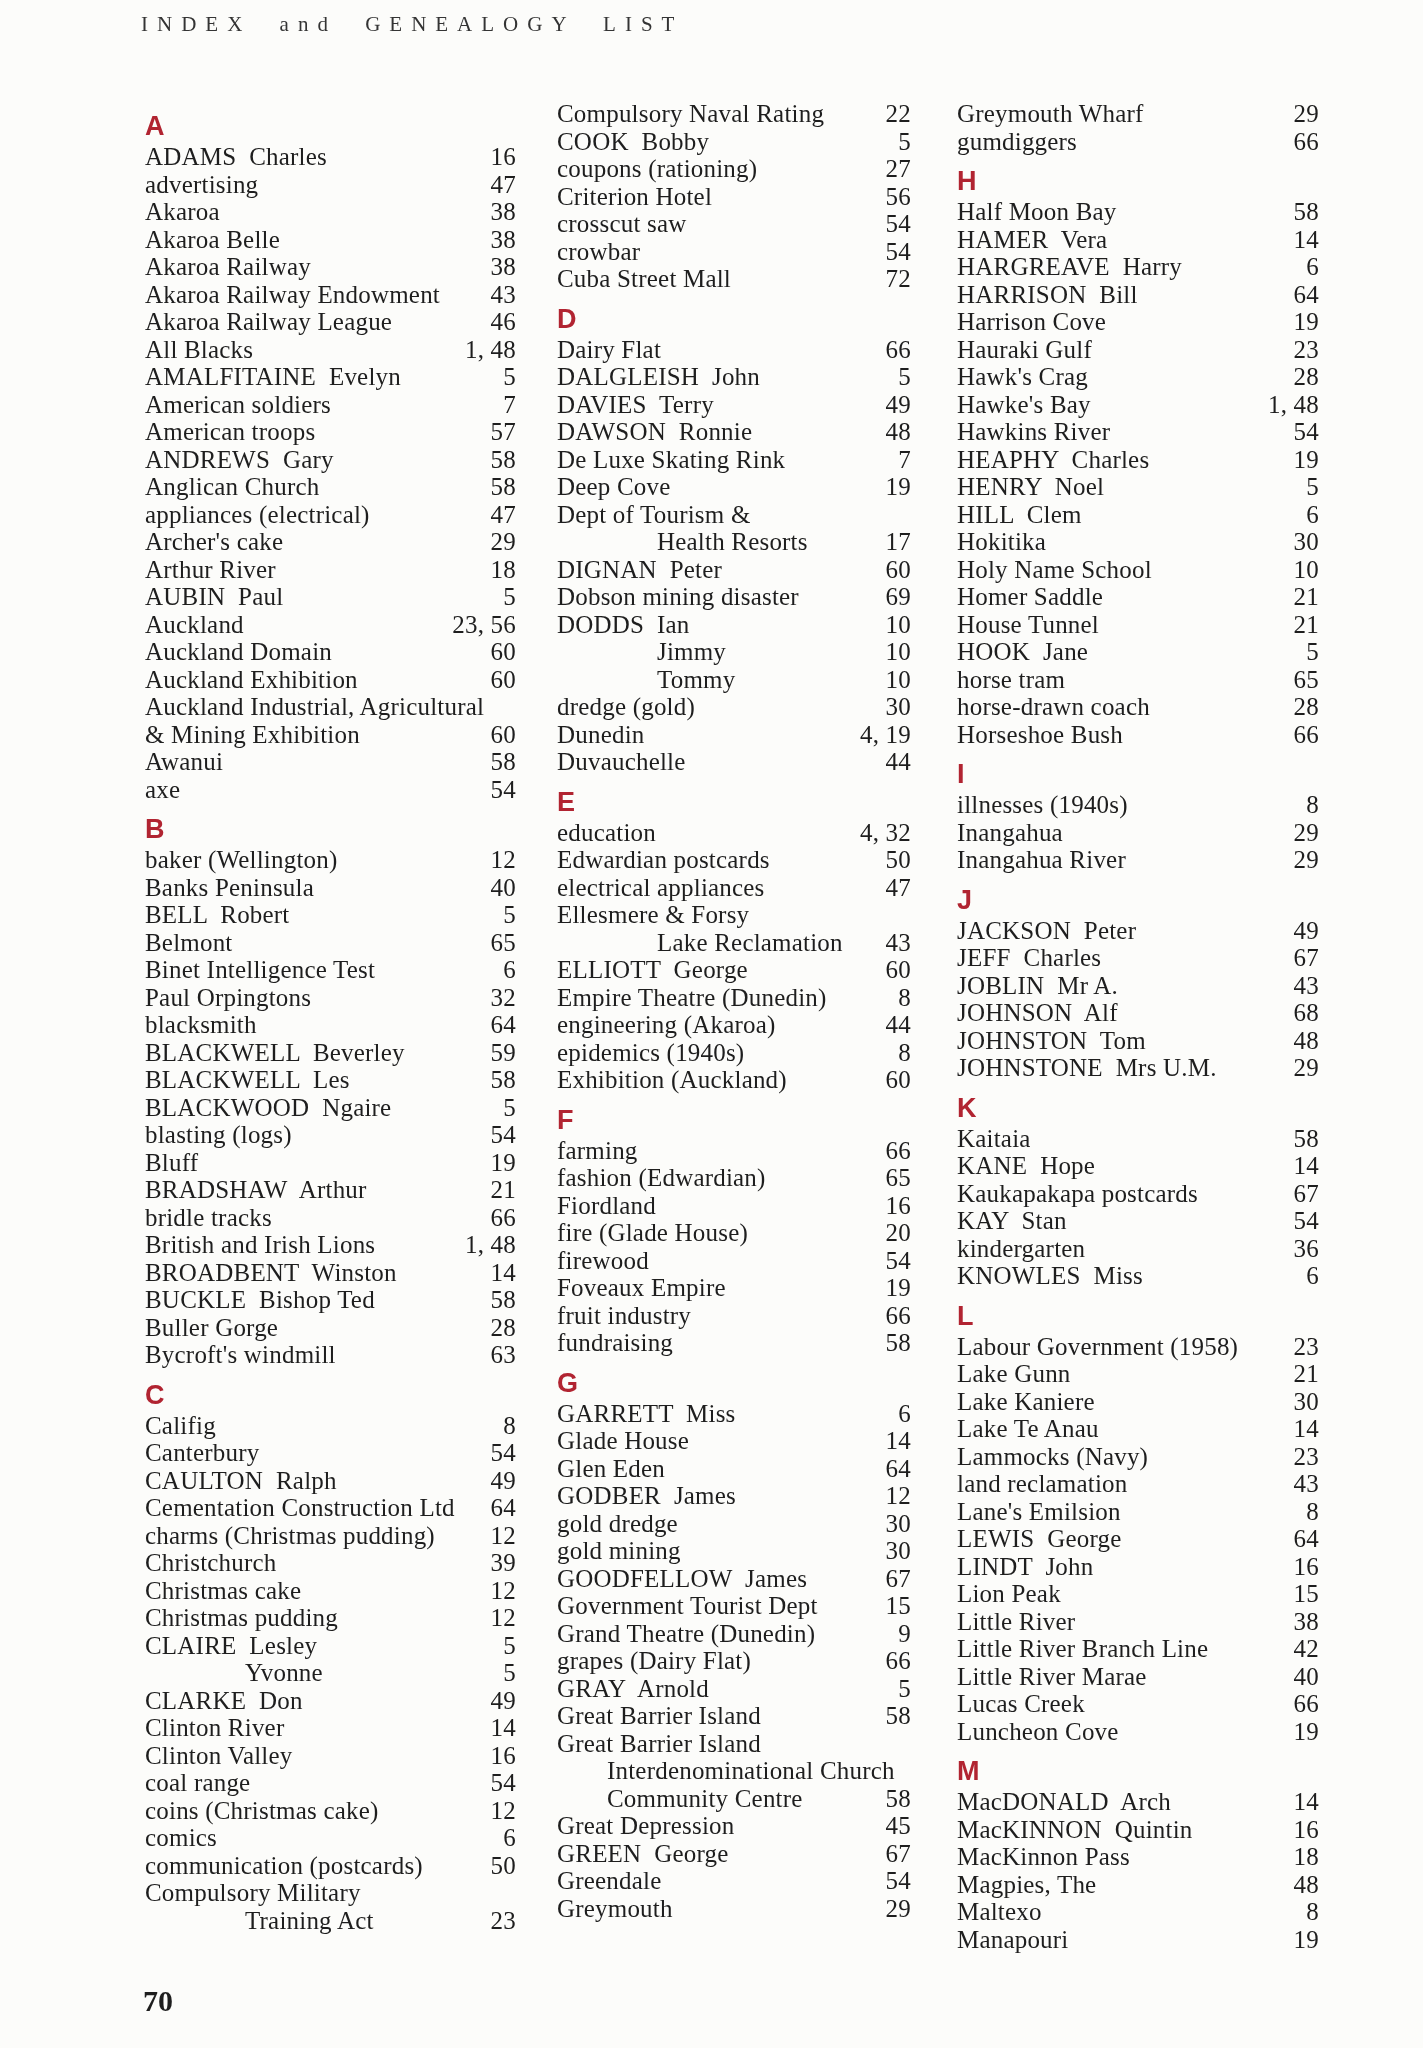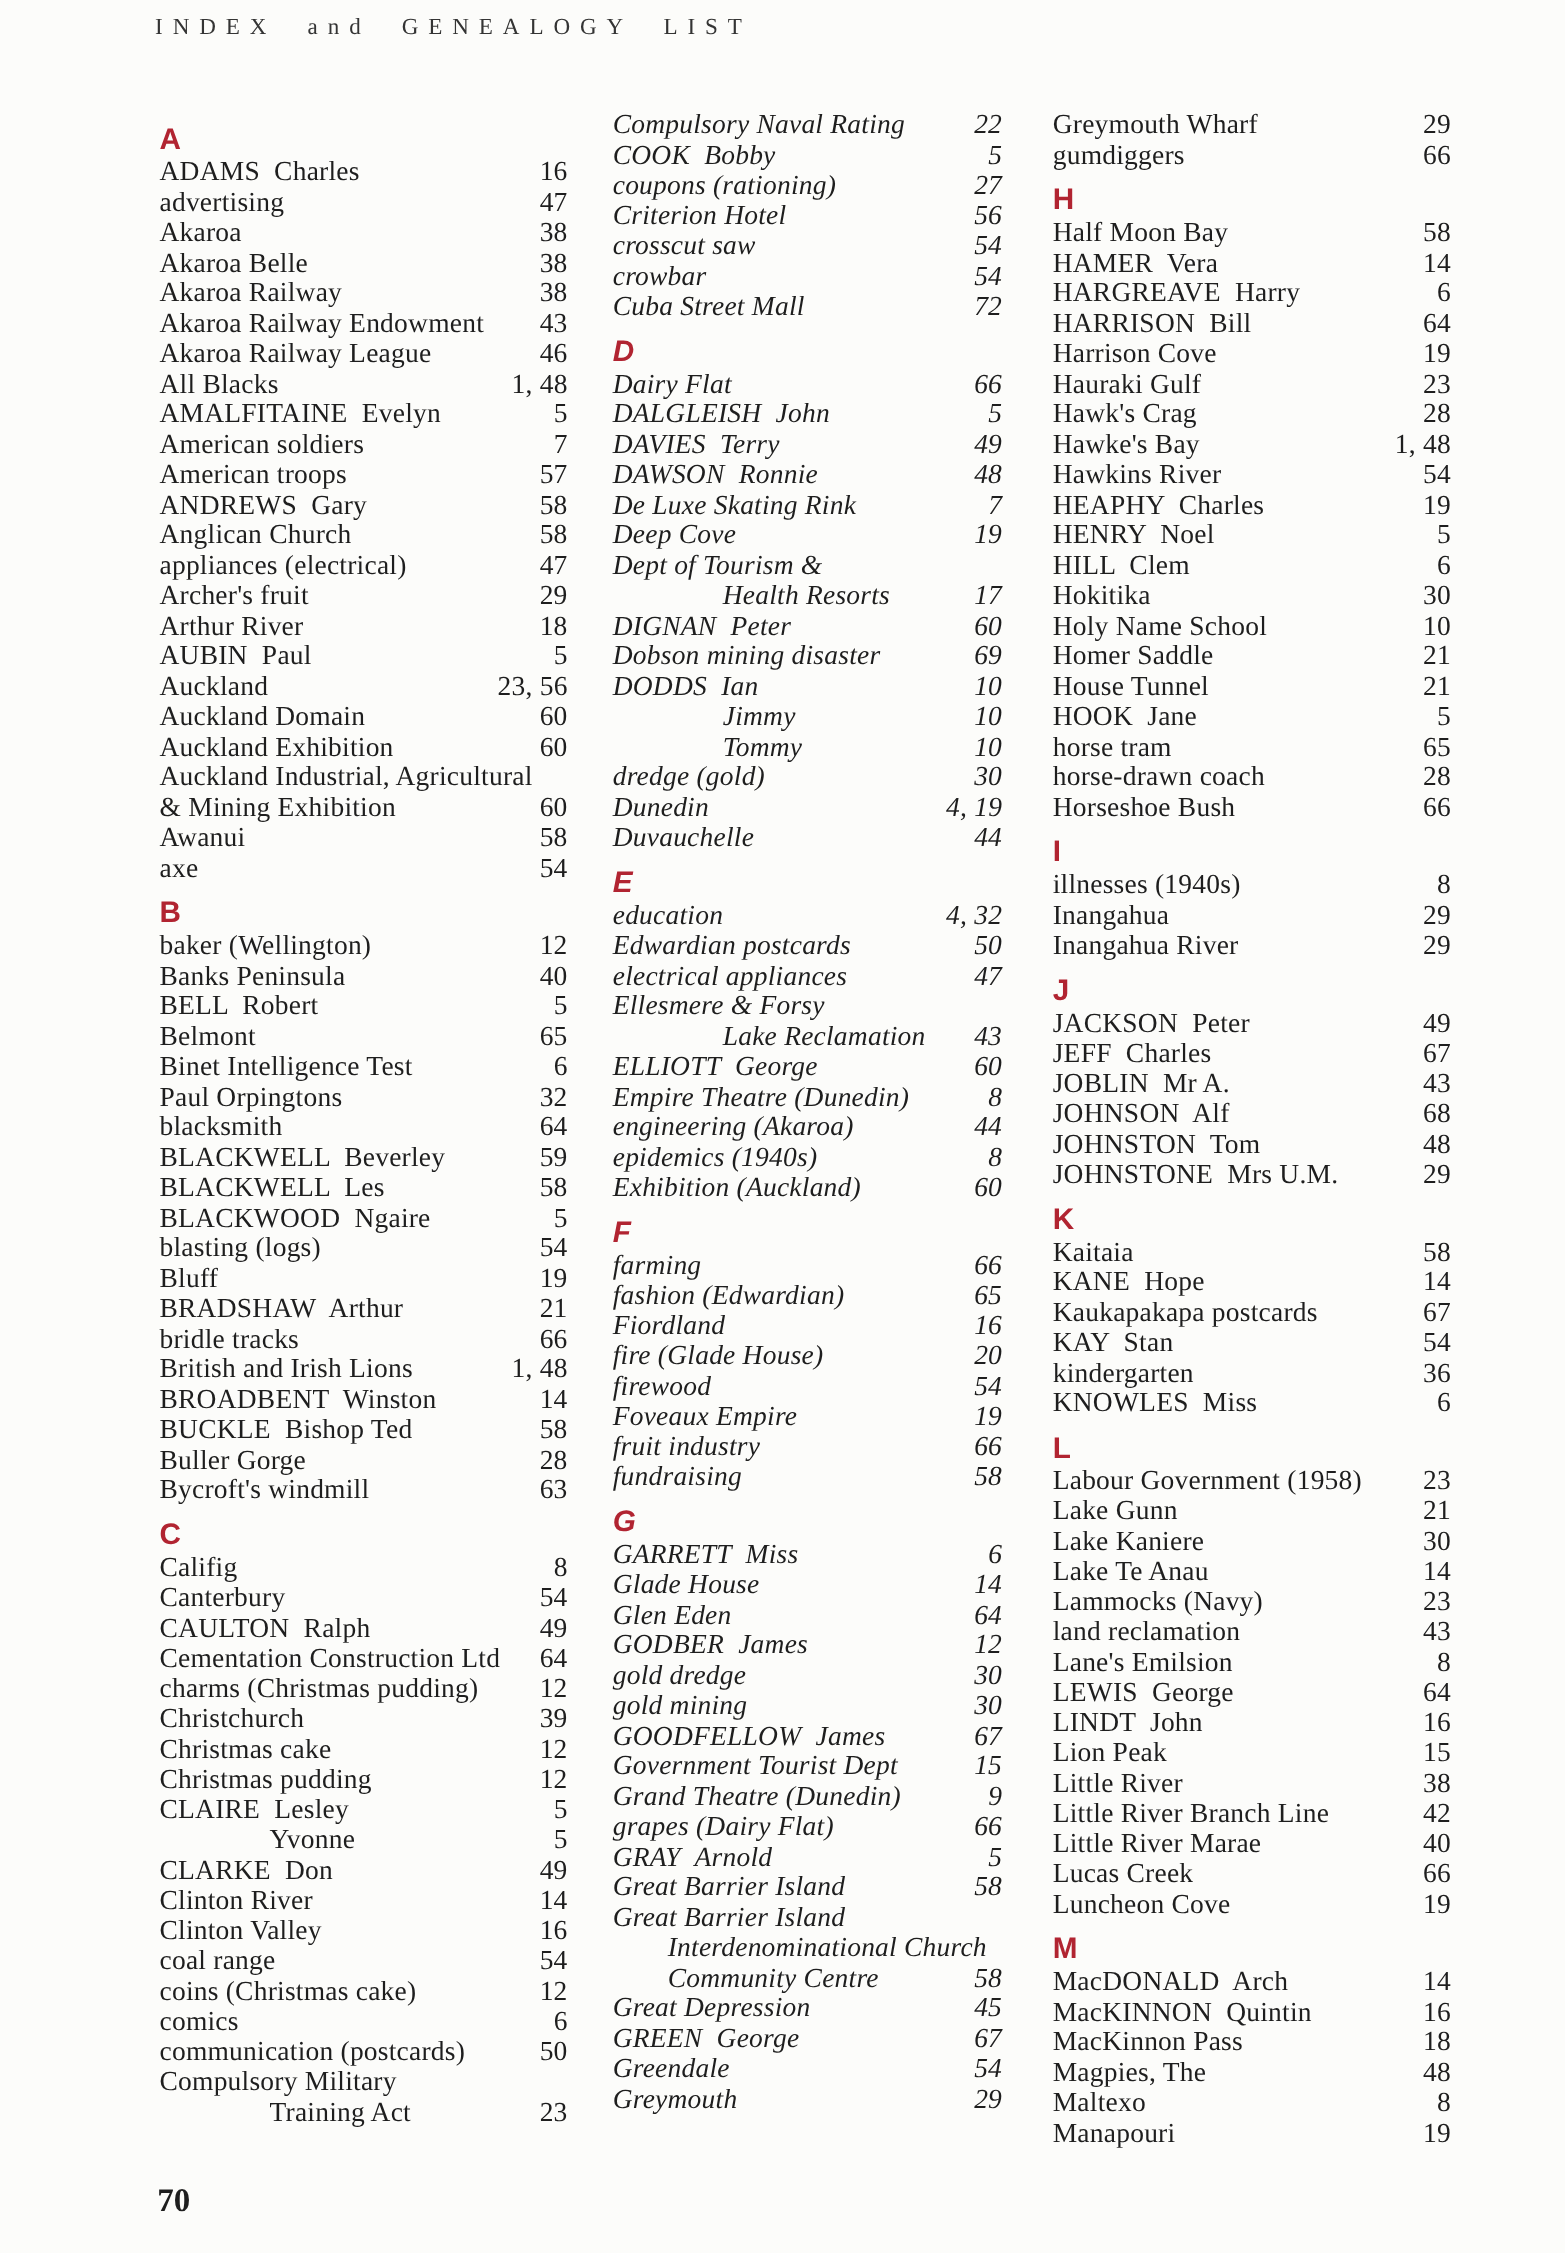--- a/index.html
+++ b/index.html
@@ -14,21 +14,21 @@
     background:#fcfcfa;
   }
   .page-header{
     position:absolute;left:141px;top:12px;
     font-size:21px;letter-spacing:9px;word-spacing:14px;
     color:#343434;
     font-family:"Liberation Serif", serif;
   }
   .column{position:absolute;top:100px;}
   .column.c1{left:145px;width:371px;}
-  .column.c2{left:557px;width:354px;font-style:italic;}
+  .column.c2{left:557px;width:354px;}
   .column.c3{left:957px;width:362px;}
   .section-letter{
     font-family:"Liberation Sans", sans-serif;
     font-weight:bold;
     font-size:27px;line-height:28px;
     letter-spacing:1px;
     margin-top:12px;margin-bottom:3px;
   }
   .entry{
     display:flex;align-items:baseline;
@@ -103,21 +103,21 @@
         </div>
         <div class="entry">
           <span class="label">Anglican Church</span>
           <span class="pnum">58</span>
         </div>
         <div class="entry">
           <span class="label">appliances (electrical)</span>
           <span class="pnum">47</span>
         </div>
         <div class="entry">
-          <span class="label">Archer's fruit</span>
+          <span class="label">Archer's cake</span>
           <span class="pnum">29</span>
         </div>
         <div class="entry">
           <span class="label">Arthur River</span>
           <span class="pnum">18</span>
         </div>
         <div class="entry">
           <span class="label">AUBIN  Paul</span>
           <span class="pnum">5</span>
         </div>

